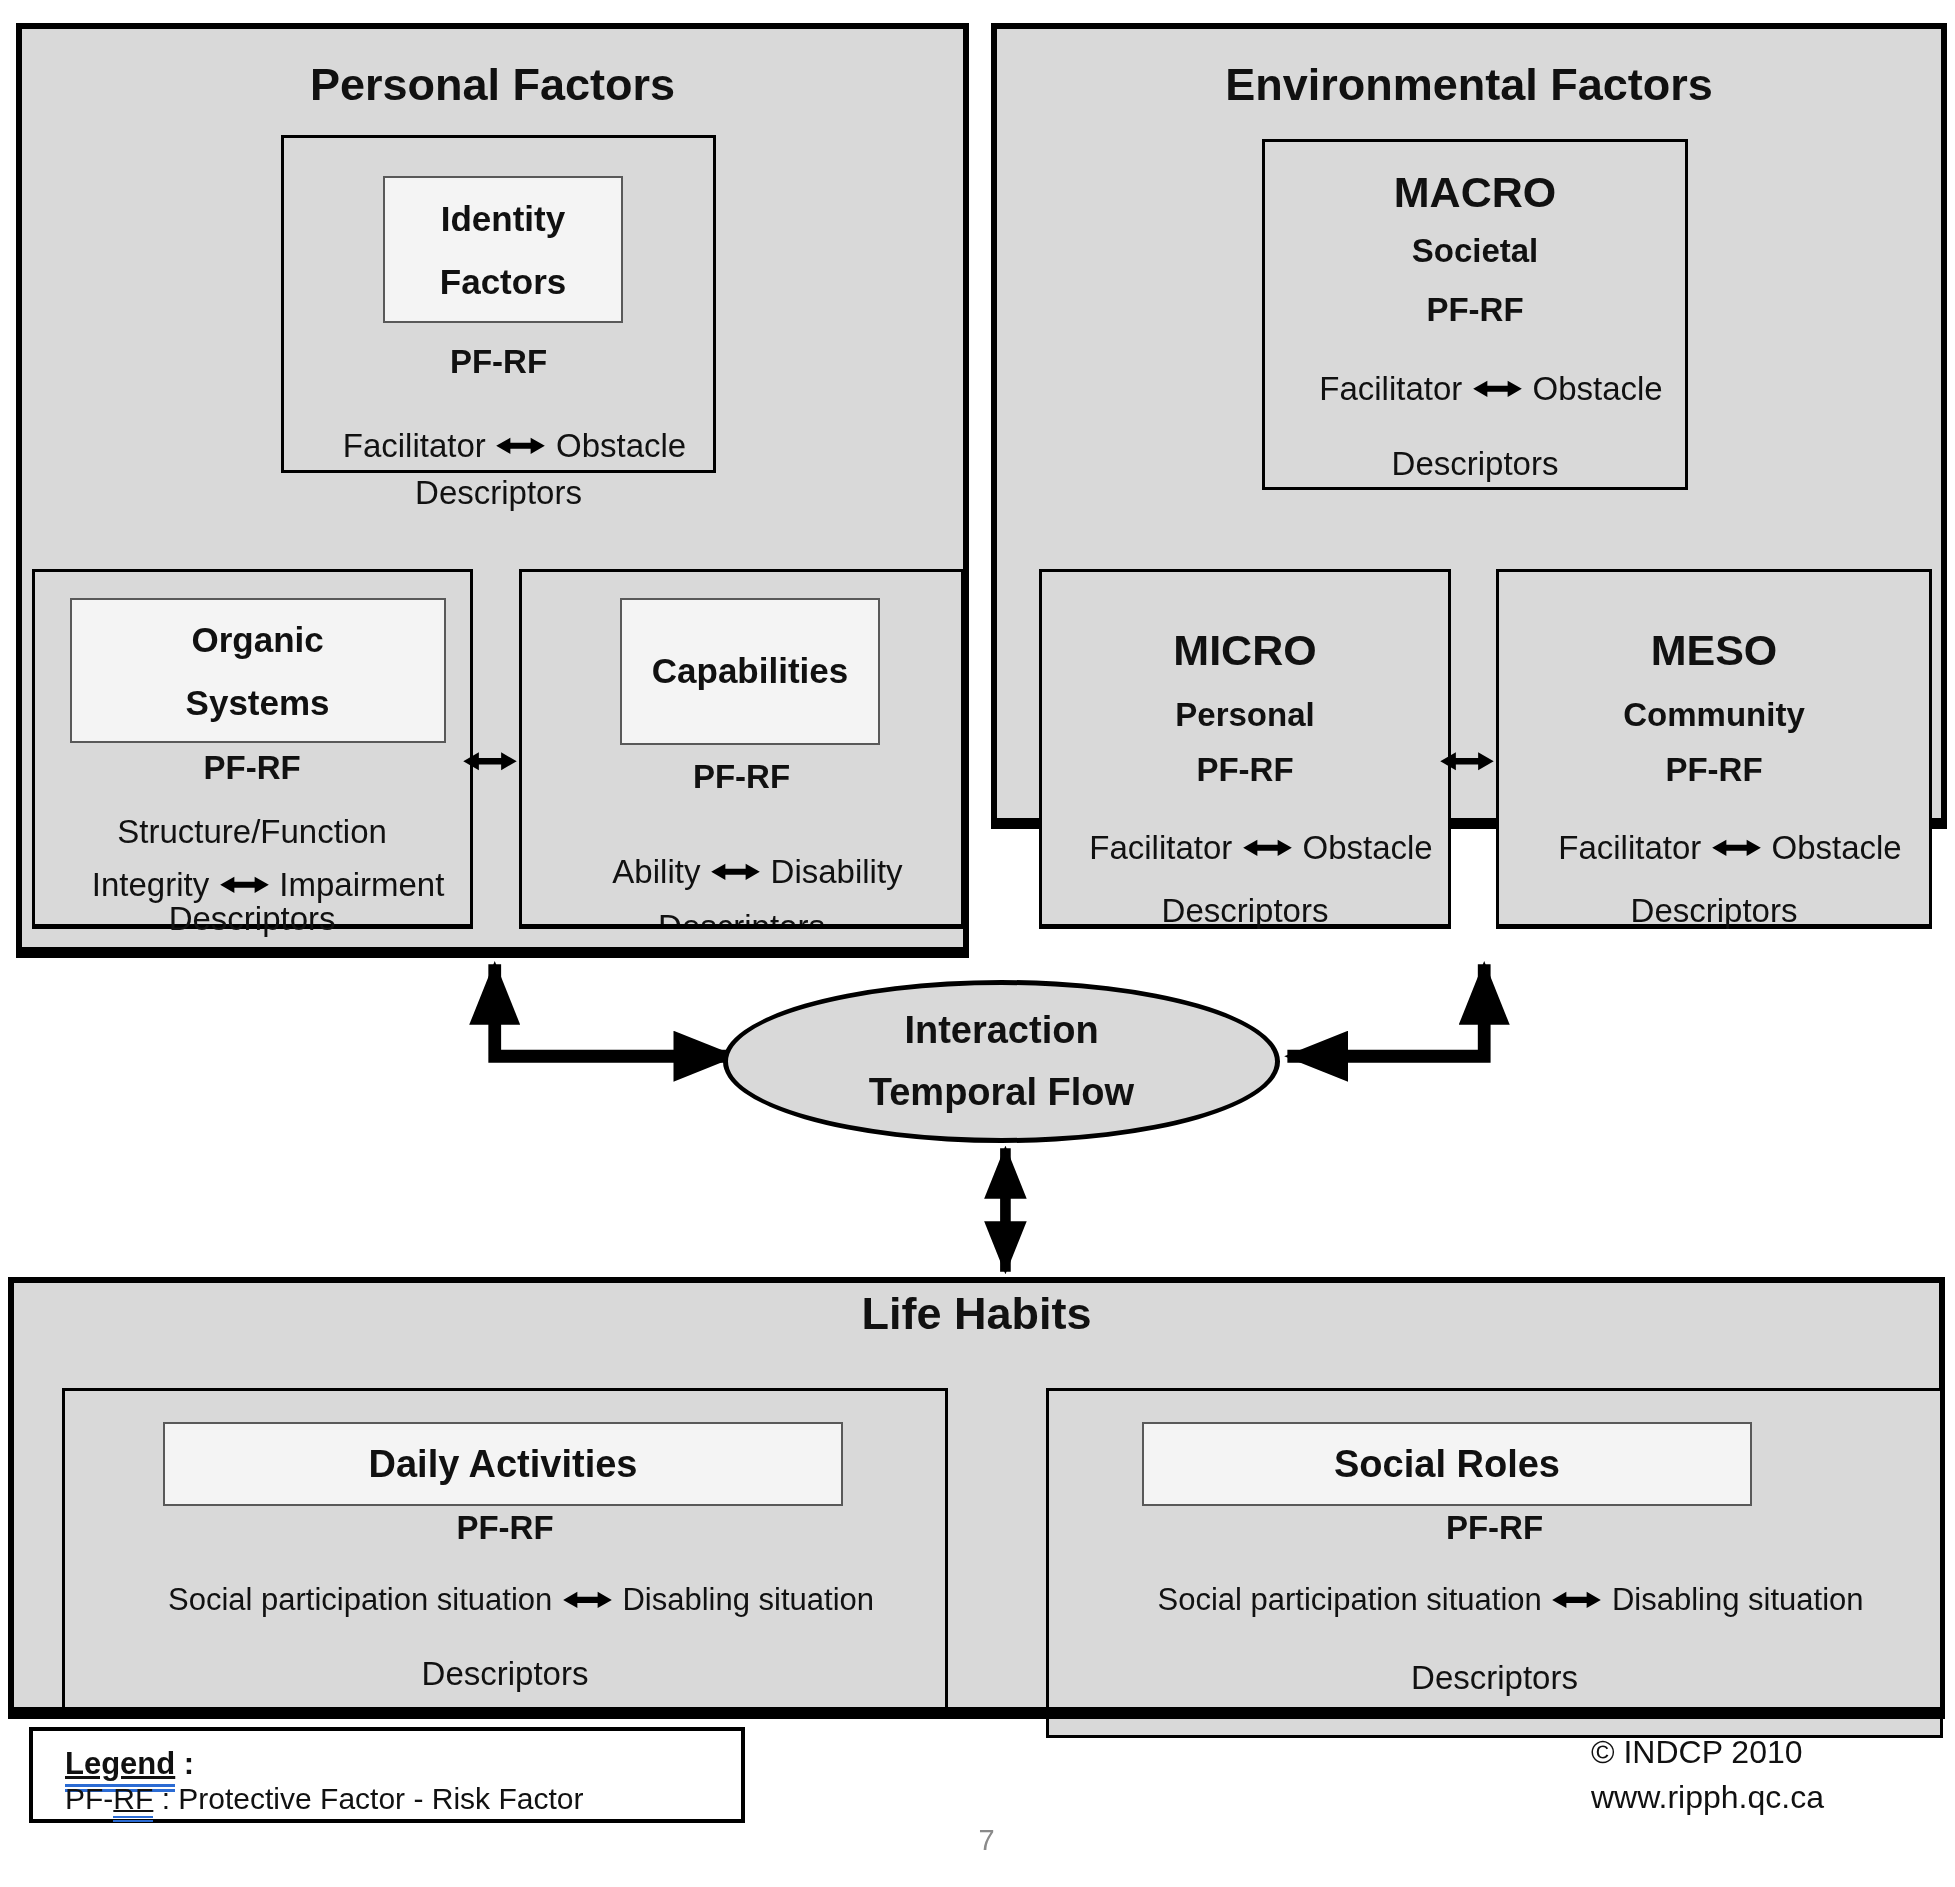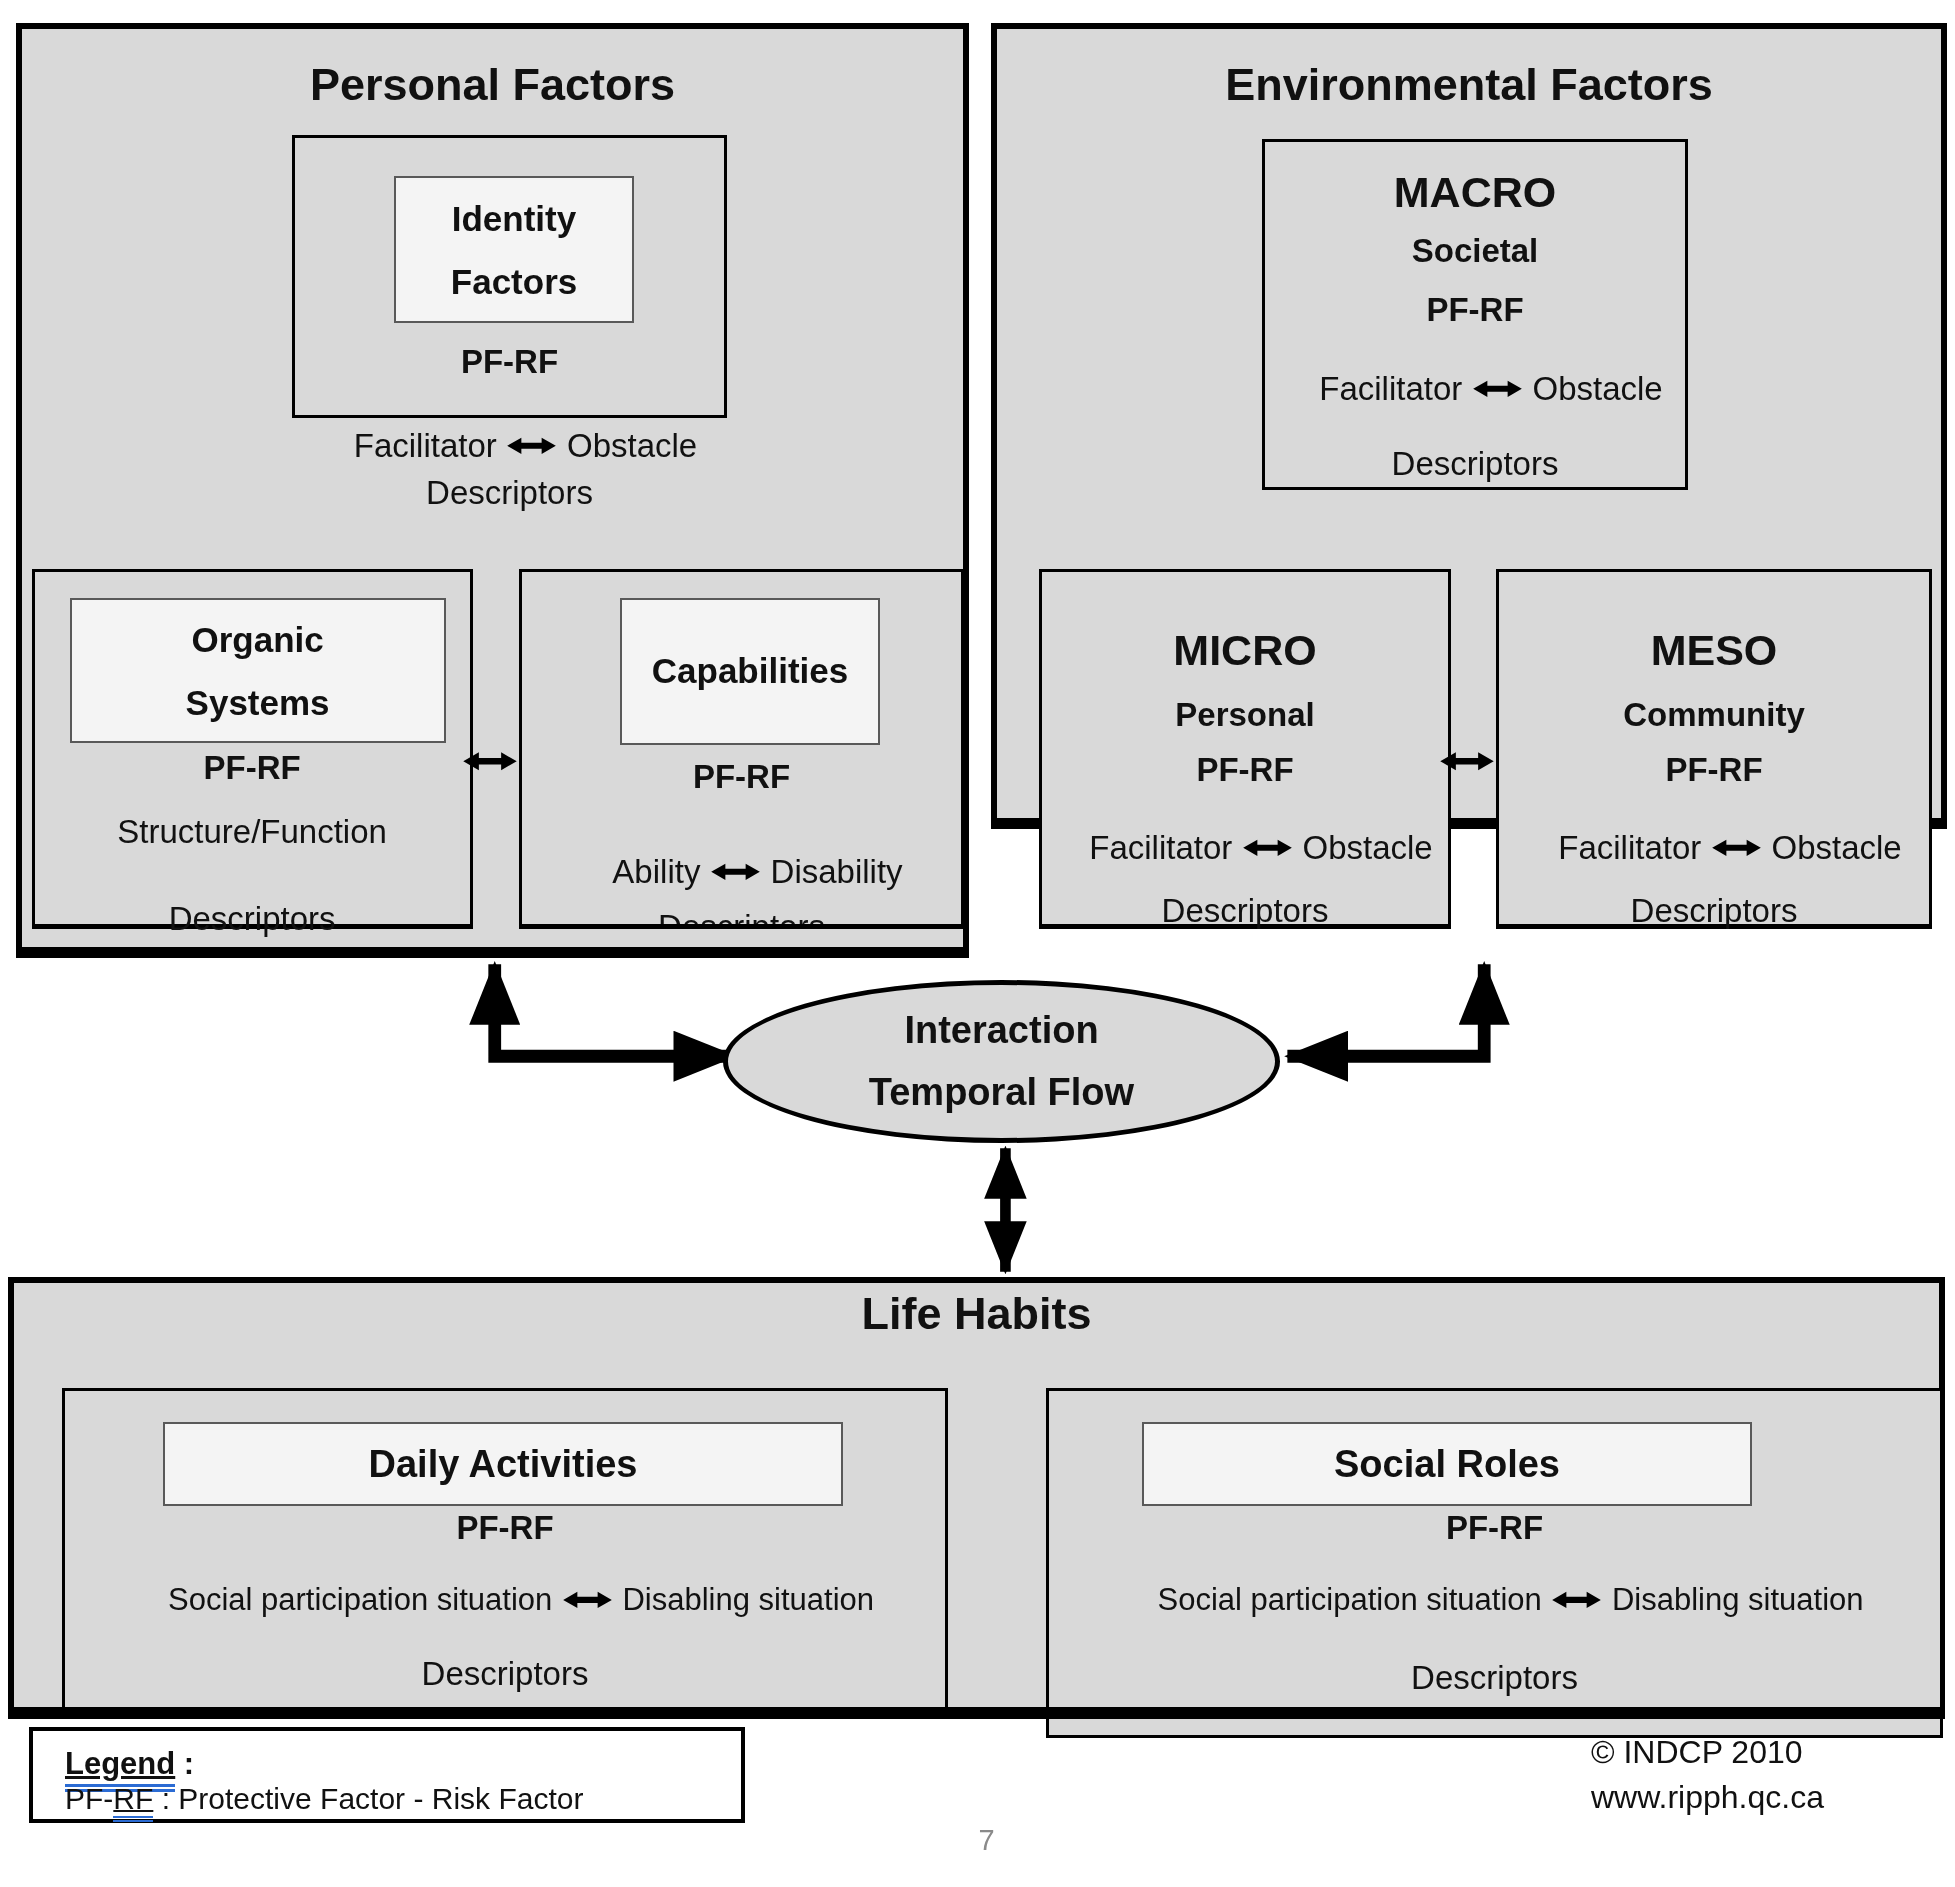--- a/index.html
+++ b/index.html
@@ -65,21 +65,21 @@
     <path d="M930 1812 L930 1985 L1380 1985" fill="none" stroke="#000" stroke-width="24" marker-start="url(#arw)" marker-end="url(#arw)"></path>
 
     <path d="M2790 1812 L2790 1985 L2420 1985" fill="none" stroke="#000" stroke-width="24" marker-start="url(#arw)" marker-end="url(#arw)"></path>
 
     <line x1="1890" y1="2158" x2="1890" y2="2390" stroke="#000" stroke-width="20" marker-start="url(#arw)" marker-end="url(#arw)"></line>
   </svg>
 
   <div class="abs gbox outer" style="left:16px;top:23px;width:953px;height:935px">
     <div class="row t84b" style="top:56px">Personal Factors</div>
 
-    <div class="abs gbox" style="left:270px;top:106px;width:435px;height:283px">
+    <div class="abs gbox" style="left:259px;top:106px;width:435px;height:338px">
       <div class="abs wbar" style="left:99px;top:38px;width:240px;height:147px">
         <div class="t66b">Identity</div>
         <div class="t66b">Factors</div>
       </div>
       <div class="row t62b" style="top:224px">PF-RF</div>
       <div class="row spectrum t62" style="top:308px">
         <span>Facilitator</span>
         <span class="dbl-arrow sp-gap">
           <svg width="51" height="22.3" viewBox="0 0 100 44">
               <path d="M2 22 L30 6 L30 16 L70 16 L70 6 L98 22 L70 38 L70 28 L30 28 L30 38 Z" fill="#000"></path>
@@ -90,20 +90,29 @@
       <div class="row t62" style="top:355px">Descriptors</div>
     </div>
 
     <div class="abs gbox sub" style="left:9.6px;top:540px;width:441px;height:360px">
       <div class="abs wbar clip" style="left:35px;top:26px;width:376px;height:145px;">
         <div class="t66b">Organic</div>
         <div class="t66b">Systems</div>
       </div>
       <div class="row t62b" style="top:196px">PF-RF</div>
       <div class="row t62" style="top:260px">Structure/Function</div>
+      <div class="row spectrum t62" style="top:313px">
+        <span>Integrity</span>
+        <span class="dbl-arrow sp-gap">
+          <svg width="51" height="22.3" viewBox="0 0 100 44">
+              <path d="M2 22 L30 6 L30 16 L70 16 L70 6 L98 22 L70 38 L70 28 L30 28 L30 38 Z" fill="#000"></path>
+            </svg>
+        </span>
+        <span>Impairment</span>
+      </div>
       <div class="row t62" style="top:347px">Descriptors</div>
     </div>
 
     <div class="abs gbox sub clip" style="left:497px;top:540px;width:445px;height:360px">
       <div class="abs wbar" style="left:98px;top:26px;width:260px;height:147px">
         <div class="t66b" style="line-height:1.1">Capabilities</div>
       </div>
       <div class="row t62b" style="top:205px">PF-RF</div>
       <div class="row spectrum t62" style="top:300px">
         <span>Ability</span>

